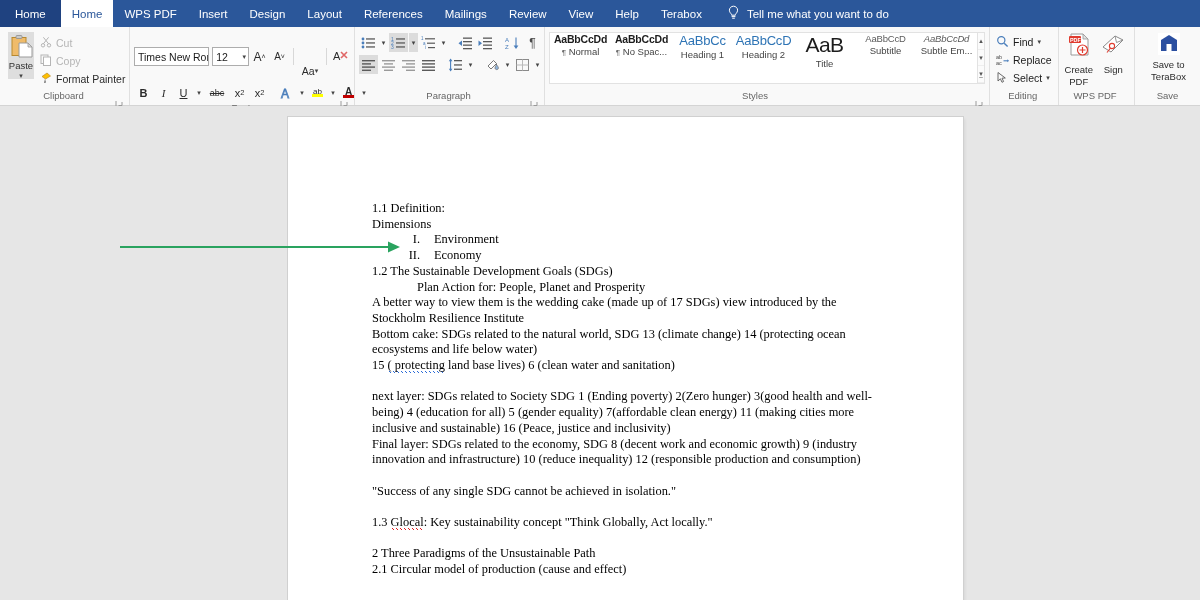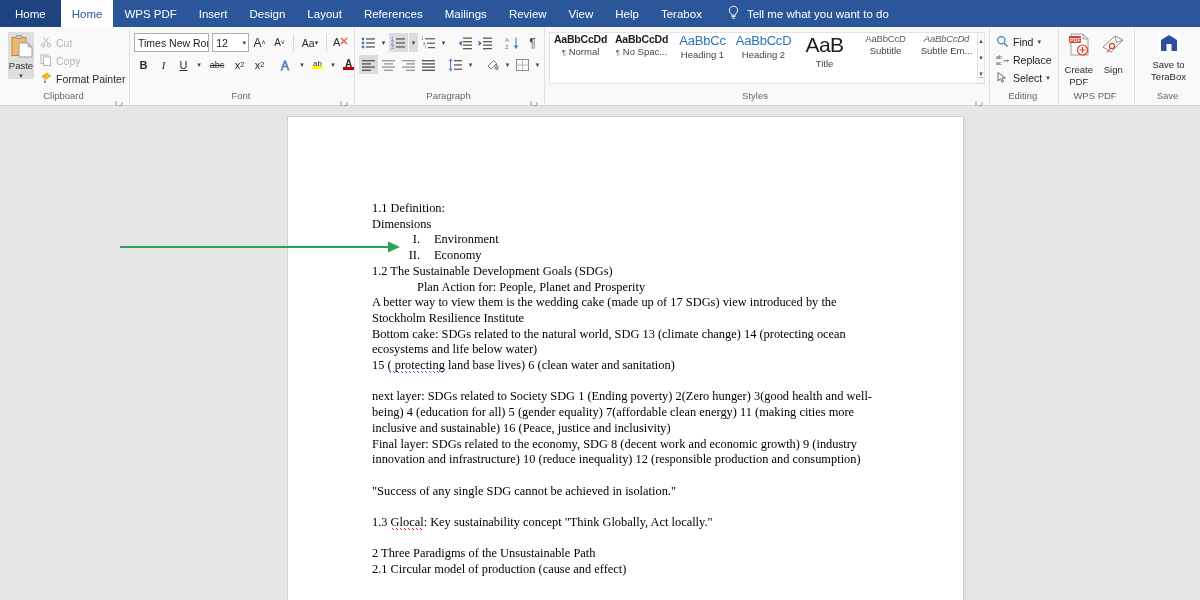--- a/index.html
+++ b/index.html
@@ -347,21 +347,21 @@
             <span>Times New Rom</span>
 
           </div>
           <div class="fontsize">
             <span>12</span>
             <span class="tiny-caret">▾</span>
           </div>
           <div class="ibtn" style="font-size:12px;">A<span style="font-size:7px;vertical-align:super;">˄</span></div>
           <div class="ibtn" style="font-size:10px;">A<span style="font-size:7px;vertical-align:super;">˅</span></div>
           <span class="vsep"></span>
-          <div class="ibtn wide" style="font-size:10.5px;">Aa<span class="tiny-caret">▾</span></div>
+          <div class="ibtn wide" style="font-size:10.5px;margin-top:28px;">Aa<span class="tiny-caret">▾</span></div>
           <span class="vsep"></span>
           <div class="ibtn">
             <svg width="16" height="15" viewBox="0 0 16 15">
                 <text x="0" y="11" font-family="Liberation Sans" font-size="11" fill="#2b2b2b">A</text>
                 <path d="M8 3 L14 9 M14 3 L8 9" stroke="#e06666" stroke-width="1.6"></path>
               </svg>
           </div>
         </div>
         <div class="frow">
           <div class="ibtn" style="font-weight:bold;">B</div>

